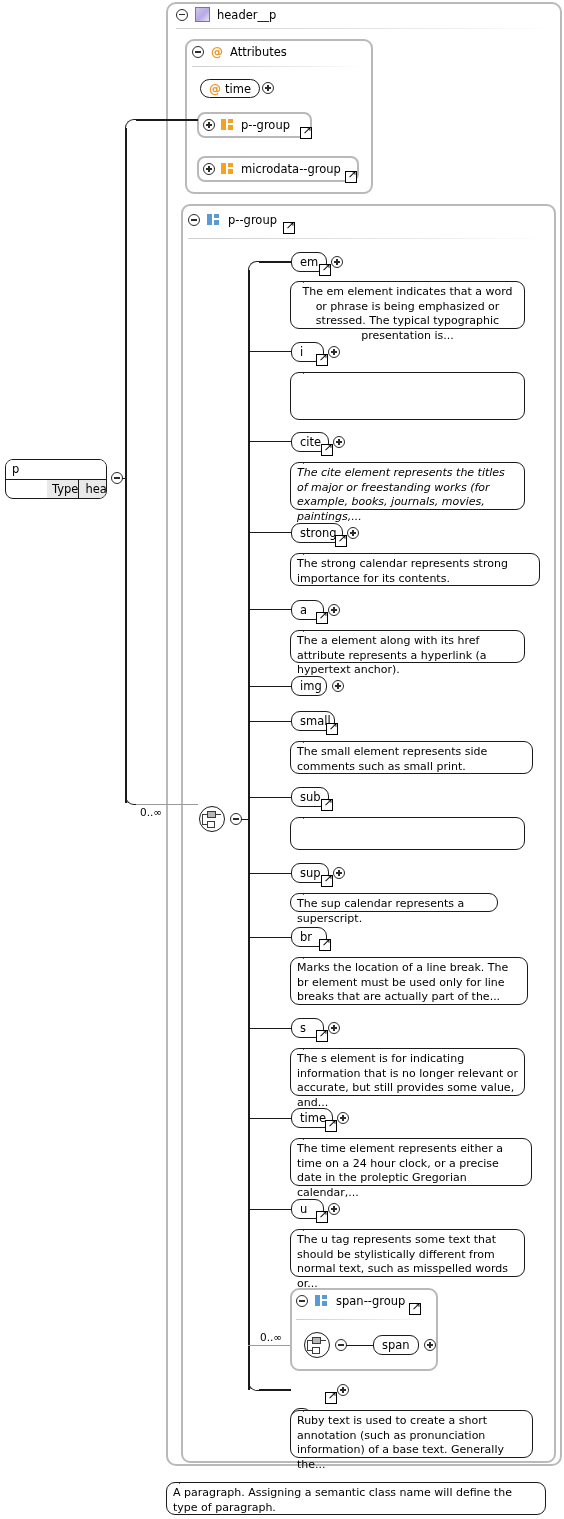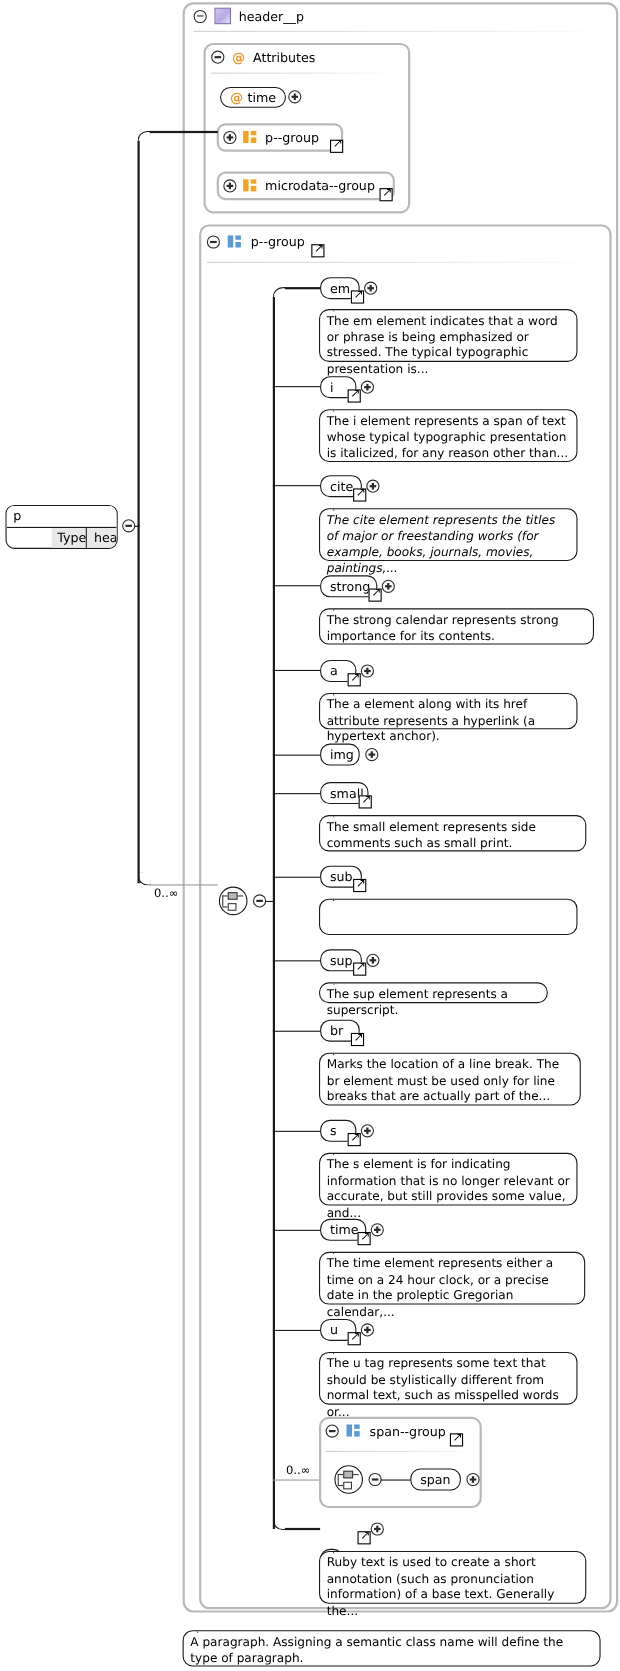--- a/index.html
+++ b/index.html
@@ -265,34 +265,33 @@
 <div class="ln-h" style="left:259px;top:261px;width:32px;"></div>
 <div class="elbow-bl" style="left:248px;top:1379px;width:12px;height:12px;"></div>
 <div class="ln-h" style="left:259px;top:1389px;width:32px;"></div>
 
 <div class="ln-h" style="left:248px;top:261px;width:0px;"></div>
 <div class="pill" style="left:291px;top:252px;width:36px;">
   <span>em</span>
 </div>
 <span class="jump" style="left:319px;top:264px;"></span>
 <span class="pm plus" style="position:absolute;left:331px;top:256px;"></span>
-<div class="doc" style="left:290px;top:281px;width:235px;height:48px;">
+<div class="doc" style="left:290px;top:281px;width:235px;height:48px;text-align:center;">
   <span class="tail"></span>
   <span>The em element indicates that a word or phrase is being emphasized or stressed. The typical typographic presentation is...</span>
 </div>
 
 <div class="ln-h" style="left:248px;top:350.5px;width:43px;"></div>
 <div class="pill" style="left:291px;top:342px;width:33px;">
   <span>i</span>
 </div>
 <span class="jump" style="left:316px;top:354px;"></span>
 <span class="pm plus" style="position:absolute;left:328px;top:346px;"></span>
 <div class="doc" style="left:290px;top:372px;width:235px;height:48px;">
   <span class="tail"></span>
-  <span>The i element represents a span of text whose typical typographic presentation is italicized, for any reason other than...</span>
 </div>
 
 <div class="ln-h" style="left:248px;top:440.5px;width:43px;"></div>
 <div class="pill" style="left:291px;top:432px;width:38px;">
   <span>cite</span>
 </div>
 <span class="jump" style="left:321px;top:444px;"></span>
 <span class="pm plus" style="position:absolute;left:333px;top:436px;"></span>
 <div class="doc" style="left:290px;top:462px;width:235px;height:48px;font-style:italic;">
   <span class="tail"></span>
@@ -347,21 +346,21 @@
 </div>
 
 <div class="ln-h" style="left:248px;top:872.5px;width:43px;"></div>
 <div class="pill" style="left:291px;top:863px;width:38px;">
   <span>sup</span>
 </div>
 <span class="jump" style="left:321px;top:875px;"></span>
 <span class="pm plus" style="position:absolute;left:333px;top:867px;"></span>
 <div class="doc" style="left:290px;top:893px;width:208px;height:19px;">
   <span class="tail"></span>
-  <span>The sup element represents a superscript.</span>
+  <span>The sup calendar represents a superscript.</span>
 </div>
 
 <div class="ln-h" style="left:248px;top:936.5px;width:43px;"></div>
 <div class="pill" style="left:291px;top:927px;width:36px;">
   <span>br</span>
 </div>
 <span class="jump" style="left:319px;top:939px;"></span>
 <div class="doc" style="left:290px;top:957px;width:238px;height:48px;">
   <span class="tail"></span>
   <span>Marks the location of a line break. The br element must be used only for line breaks that are actually part of the...</span>

